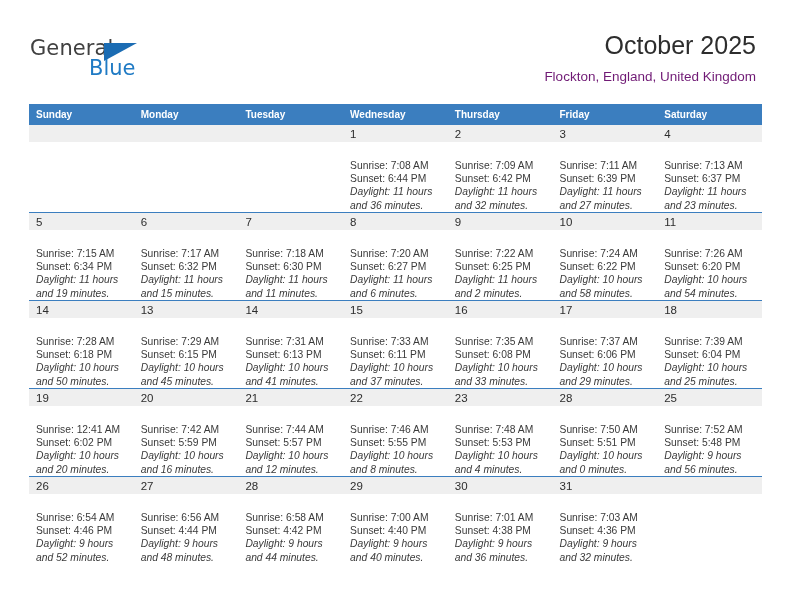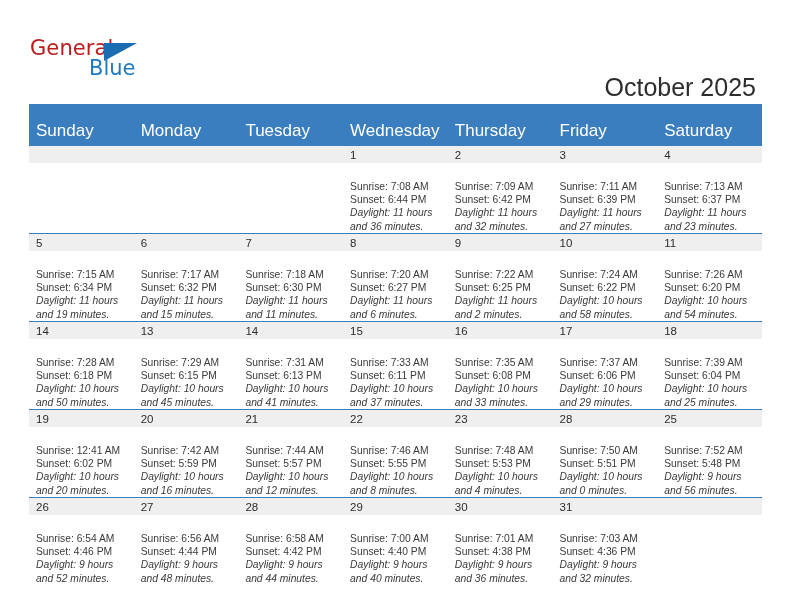--- a/index.html
+++ b/index.html
@@ -35,21 +35,21 @@
     top: 36px;
     width: 180px;
     height: 50px;
   }
   .logo-general {
     position: absolute;
     left: 0;
     top: 0;
     font-size: 21px;
     letter-spacing: .1px;
-    color: #b91c1c;
+    color: #404040;
     font-family: "DejaVu Sans", sans-serif;
   }
   .logo-blue {
     position: absolute;
     left: 59px;
     top: 20px;
     font-size: 21px;
     color: #1f7ac4;
     font-family: "DejaVu Sans", sans-serif;
   }
@@ -68,45 +68,44 @@
     right: 36px;
     top: 30px;
     text-align: right;
   }
   .cal-title {
     font-size: 25px;
     color: #2d2d2d;
     line-height: 30px;
     font-weight: normal;
     font-family: "Liberation Sans", sans-serif;
-    margin-top: 42px;
   }
   .cal-subtitle {
     margin-top: 8px;
     font-size: 13.5px;
     color: #701a75;
     line-height: 17px;
   }
 
   
   .calendar {
     position: absolute;
     left: 29px;
     top: 104px;
     width: 733px;
     border-collapse: collapse;
     table-layout: fixed;
   }
   .calendar th {
     background: #3b7ebf;
     color: #ffffff;
-    font-size: 17px;
-    font-weight: normal;
+    font-size: 10px;
+    font-weight: bold;
     text-align: left;
-    padding: 17px 0 5px 7px;
+    padding: 5px 0 5px 7px;
     height: 19px;
     box-sizing: border-box;
     border: none;
   }
   .calendar td {
     vertical-align: top;
     padding: 0;
     height: 87px;
     border-top: 1px solid #3b7ebf;
     border-left: none;

